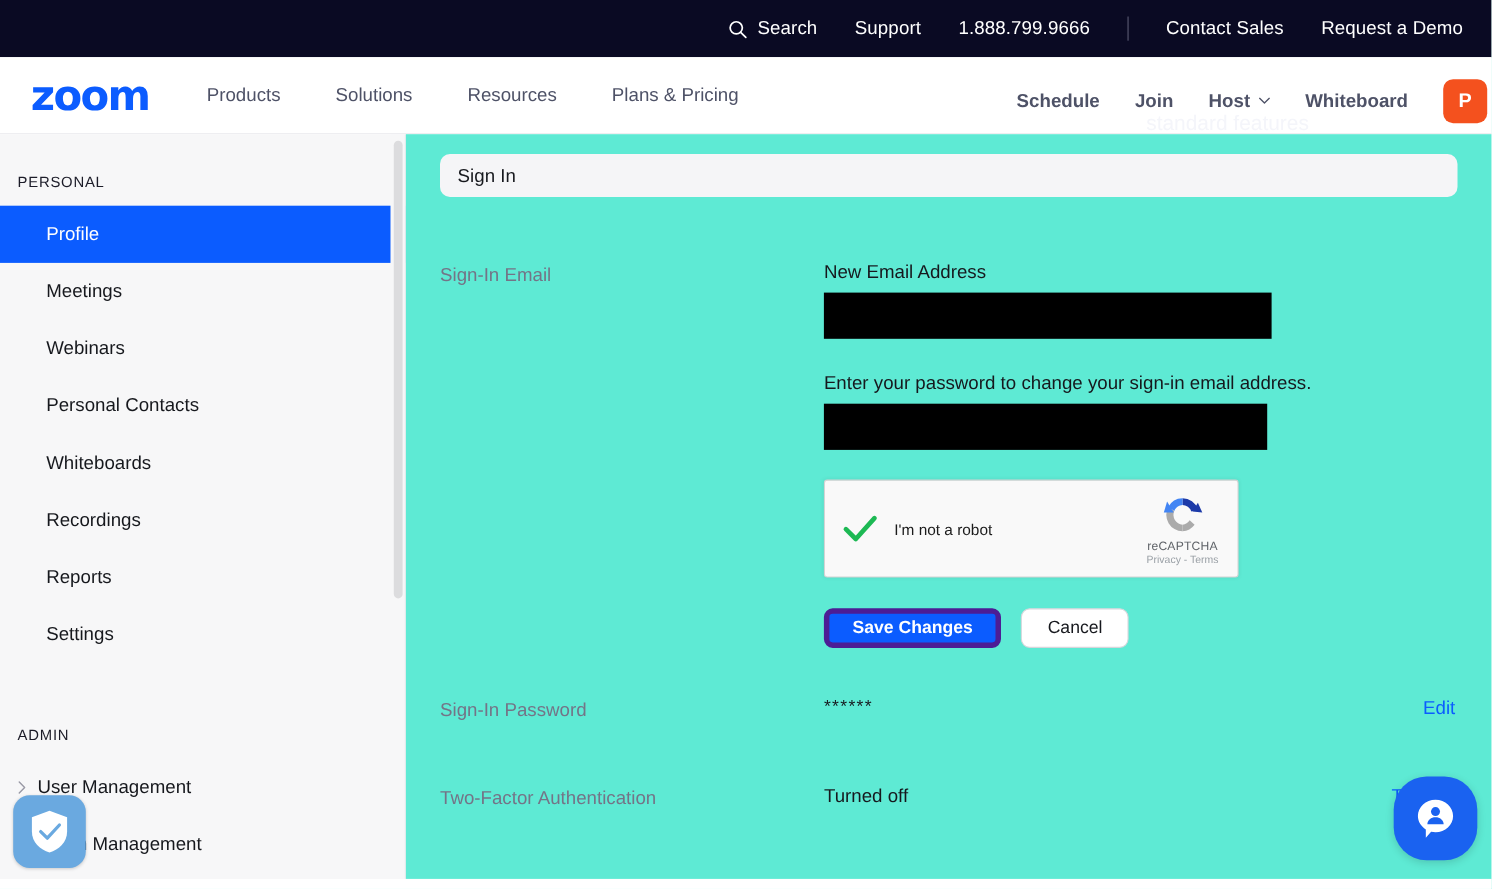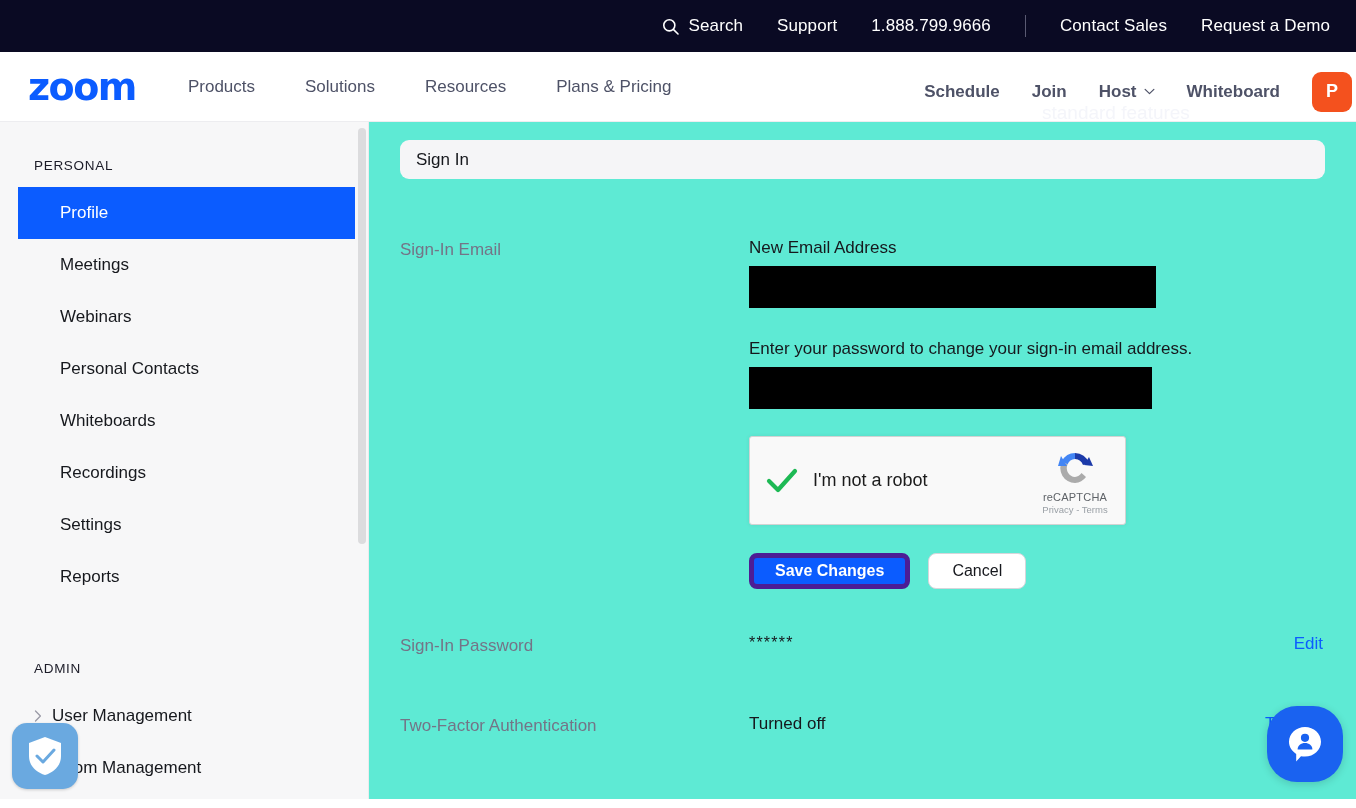--- a/index.html
+++ b/index.html
@@ -65,21 +65,21 @@
     font-size: 19px; color: #f4f5fa; white-space: nowrap;
     pointer-events: none;
   }
 
   
   .body { display: flex; height: 677px; }
 
   
   .sidebar {
     position: relative; width: 369px; background: #f7f7f8;
-    height: 677px; overflow: hidden; padding-left: 18px;
+    height: 677px; overflow: hidden;
   }
   .side-section {
     font-size: 13.5px; color: #1c1c28; letter-spacing: .7px;
     padding: 36px 0 14px 16px;
   }
   .side-section.admin { padding-top: 58px; }
   .side-item {
     height: 52px; display: flex; align-items: center;
     padding-left: 42px; font-size: 17px; color: #16181d;
     cursor: pointer;
@@ -140,21 +140,21 @@
   .helper-text { font-size: 17px; color: #16181d; margin-top: 31px; }
 
   
   .recaptcha {
     margin-top: 27px; width: 377px; height: 89px;
     background: #f9f9f9; border: 1px solid #d3d3d3; border-radius: 3px;
     display: flex; align-items: center; padding: 0 13px;
     box-shadow: 0 0 4px rgba(0,0,0,.07); cursor: pointer;
   }
   .rc-check { width: 38px; height: 38px; flex: none; }
-  .rc-label { font-size: 18px; color: #1b1b1b; margin-left: 12px; flex: 1; }
+  .rc-label { font-size: 14px; color: #1b1b1b; margin-left: 12px; flex: 1; }
   .rc-brand { text-align: center; width: 74px; flex: none; }
   .rc-logo { width: 44px; height: 44px; display: block; margin: 0 auto; }
   .rc-name { font-size: 11px; color: #5f6368; margin-top: 1px; letter-spacing: .2px; }
   .rc-legal { font-size: 9.5px; color: #9aa0a6; margin-top: 1px; }
 
   
   .btn-row { display: flex; gap: 18px; margin-top: 28px; }
   .btn {
     height: 36px; border-radius: 8px; font-size: 16px;
     display: flex; align-items: center; justify-content: center;
@@ -251,24 +251,24 @@
       <div class="side-item">
         <span>Personal Contacts</span>
       </div>
       <div class="side-item">
         <span>Whiteboards</span>
       </div>
       <div class="side-item">
         <span>Recordings</span>
       </div>
       <div class="side-item">
+        <span>Reports</span>
+      </div>
+      <div class="side-item">
         <span>Settings</span>
-      </div>
-      <div class="side-item">
-        <span>Reports</span>
       </div>
 
       <div class="side-section admin">ADMIN</div>
 
       <div class="side-item has-chev">
         <svg class="chev-rt" viewBox="0 0 8 12" fill="none" stroke="#9a9aa6" stroke-width="1.3">
           <polyline points="1.5,1 6.4,6 1.5,11" stroke-linecap="round" stroke-linejoin="round"></polyline>
         </svg>
         <span>User Management</span>
       </div>

